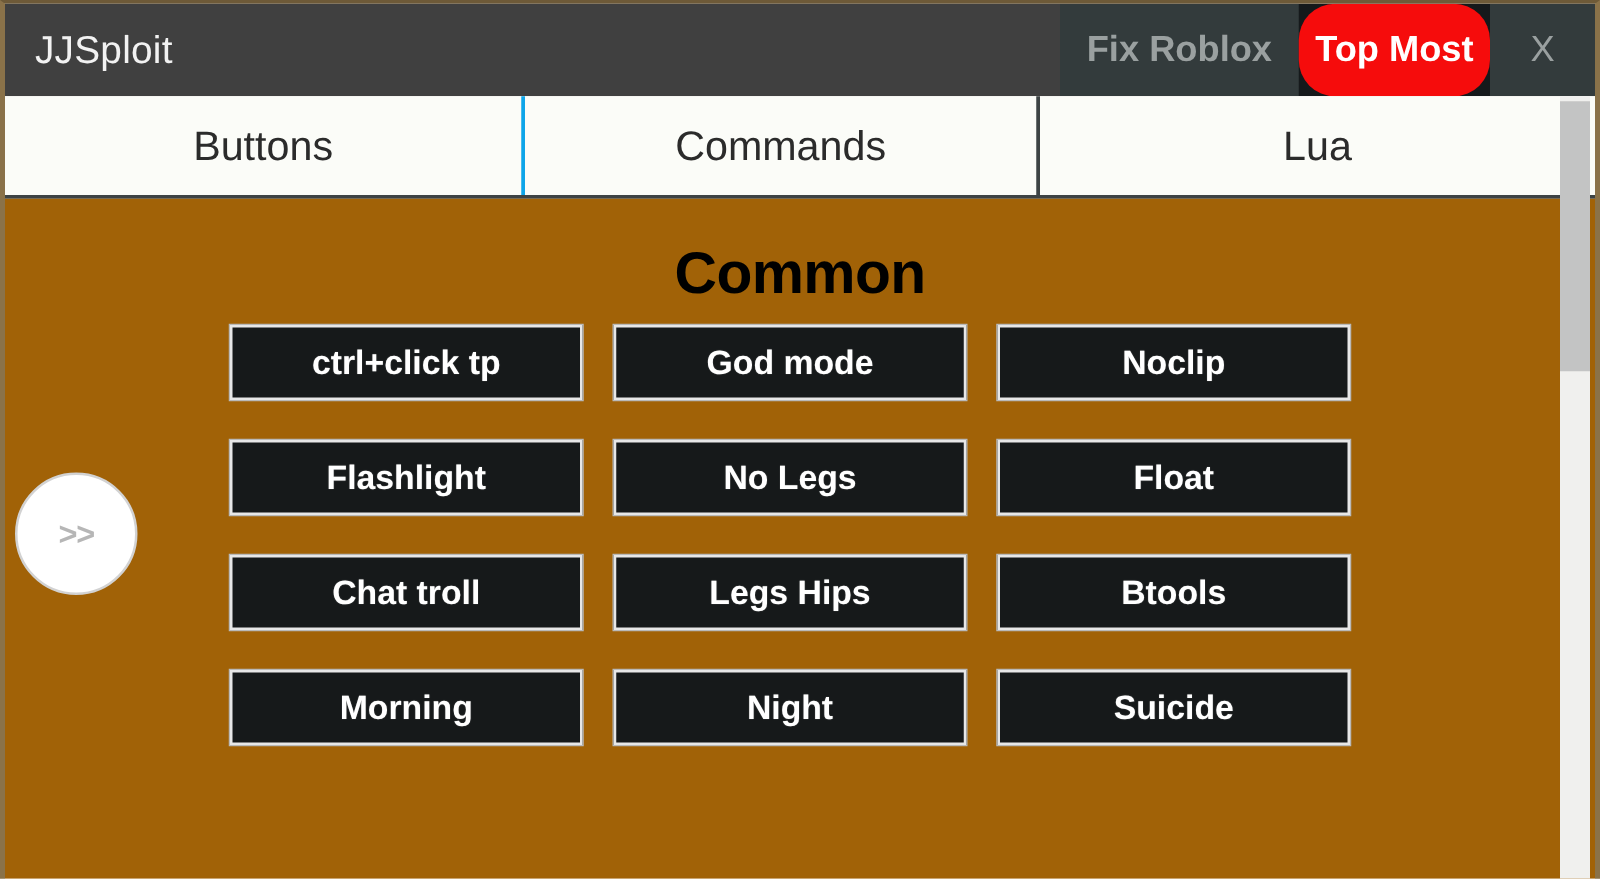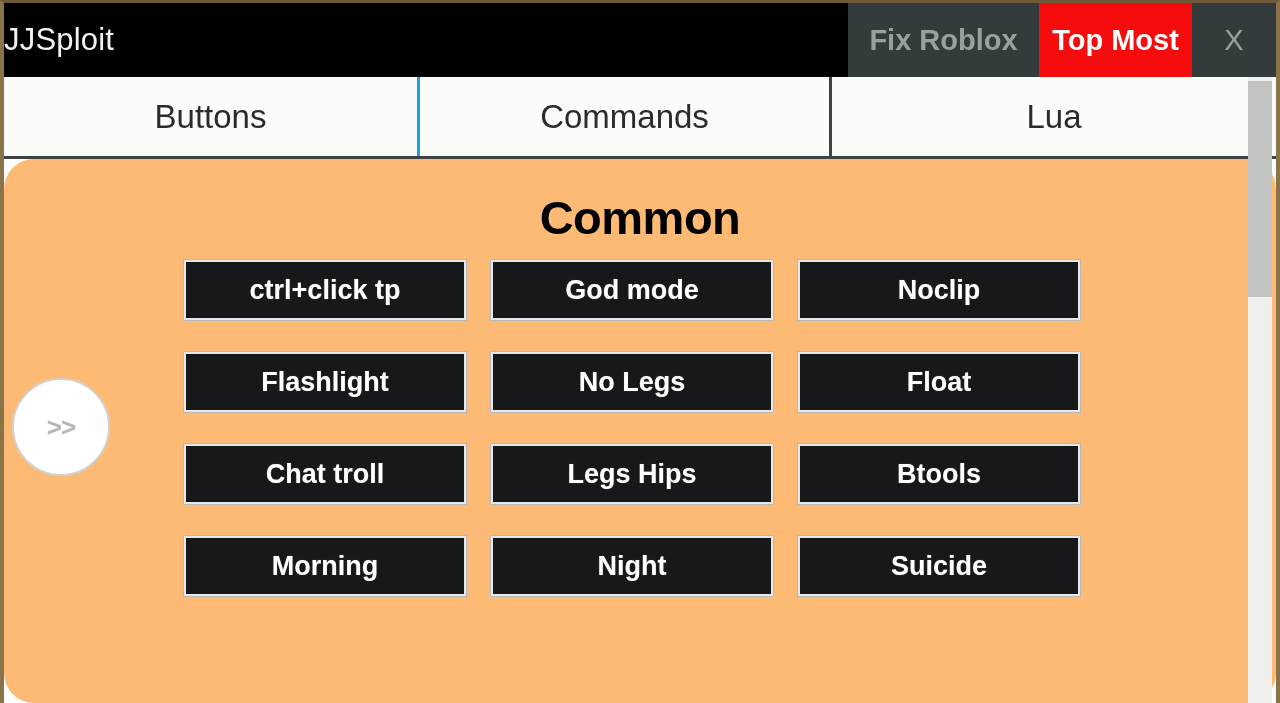--- a/index.html
+++ b/index.html
@@ -35,45 +35,46 @@
     right: 0;
     height: 74px;
     background: #15191b;
     display: flex;
     align-items: stretch;
   }
   #title-bar-label {
     flex: 1 1 auto;
     display: flex;
     align-items: center;
-    padding-left: 0;
+    padding-left: 24px;
     color: #f2f2f2;
     font-size: 31px;
     letter-spacing: 0.2px;
-    background: #000000;
+    background: #404040;
   }
   .titlebar-btn {
     display: flex;
     align-items: center;
     justify-content: center;
     font-size: 29px;
     font-weight: 700;
     box-sizing: border-box;
   }
   #fix-roblox-button {
     width: 191px;
     background: #333b3c;
     color: #9aa0a0;
     font-weight: 700;
   }
   #top-most-button {
     width: 153px;
     background: #f60c0c;
     color: #ffffff;
     font-weight: 700;
+    border-radius: 29px;
   }
   #close-button {
     width: 84px;
     background: #333b3c;
     color: #9aa0a0;
     font-weight: 400;
   }
 
   
   #tab-bar {
@@ -100,23 +101,22 @@
   #tab-commands { width: 412px; border-right: 3px solid #3d4344; }
   #tab-lua      { flex: 1 1 auto; }
 
   
   #content-area {
     position: absolute;
     top: 156px;
     left: 0;
     right: 0;
     bottom: 0;
-    background: #fdba74;
+    background: #a16207;
     overflow: hidden;
-    border-radius: 30px;
   }
 
   #section-title {
     text-align: center;
     font-size: 47px;
     font-weight: 700;
     color: #000000;
     margin: 0;
     padding-top: 31px;
     letter-spacing: -0.5px;

